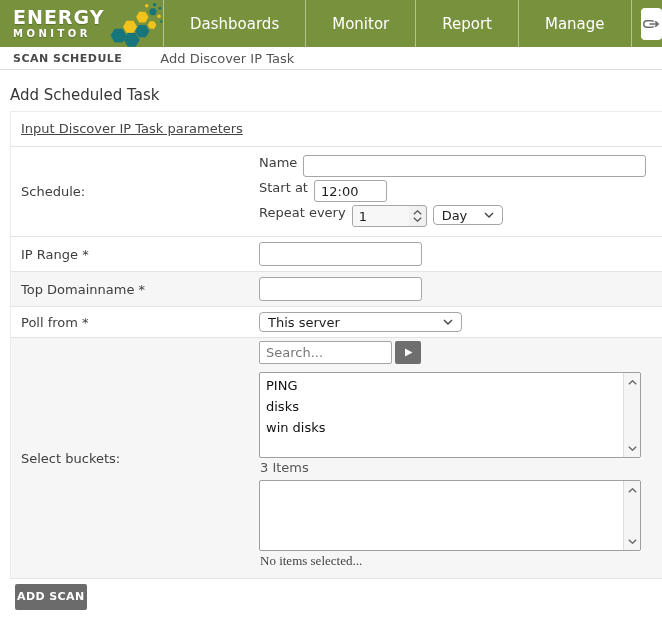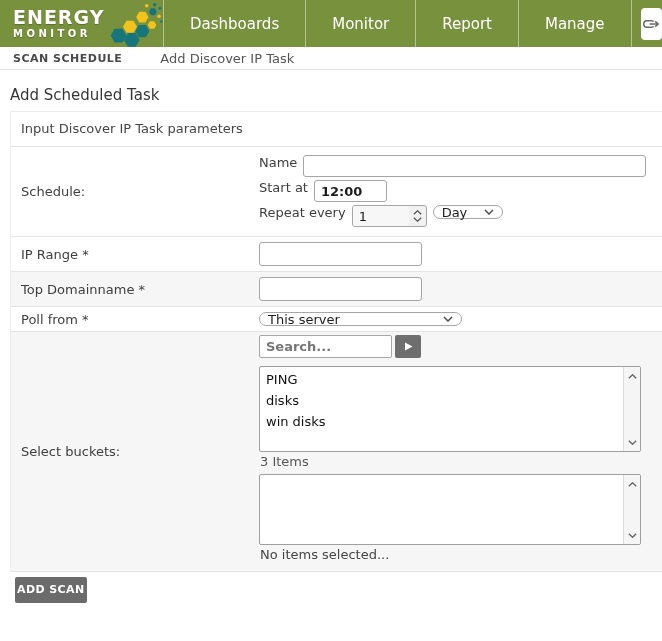--- a/index.html
+++ b/index.html
@@ -37,44 +37,44 @@
     padding-left:13px; border-bottom:1px solid #dedede; background:#fff;
   }
   .crumb-section { font-size:11px; font-weight:bold; color:#4a4a4a; letter-spacing:.5px; }
   .crumb-page { font-size:13px; color:#555; margin-left:38px; }
 
   
   .page-title { margin:16px 0 7px 10px; font-size:15px; color:#373737; font-weight:normal; }
 
   
   .form-table { margin-left:10px; border-top:1px solid #ececec; border-left:1px solid #ececec; }
-  .t-head { padding:9px 10px 10px; font-size:13px; color:#454545; border-bottom:1px solid #e3e3e3; background:#fff; }
+  .t-head { padding:9px 10px 10px; font-size:13px; color:#454545; border-bottom:1px solid #e3e3e3; background:#fff;text-decoration:underline; }
   .t-row { display:flex; border-bottom:1px solid #e3e3e3; background:#fff; }
   .t-row.alt { background:#f6f6f6; }
   .t-label { width:248px; min-width:248px; padding-left:10px; display:flex; align-items:center; font-size:13px; color:#3e3e3e; }
   .t-field { flex:1; }
 
   
   .txt {
     height:24px; border:1px solid #a6a6a6; border-radius:3px;
     font-family:"DejaVu Sans", sans-serif; font-size:13px; color:#1c1c1c;
-    padding:0 6px; background:#fff; outline:none;font-weight:bold;
+    padding:0 6px; background:#fff; outline:none;
   }
   .inline-label { font-size:13px; color:#3e3e3e; margin-right:6px; }
 
   
   .sched-field { padding:5px 0 6px; }
   .sched-line { display:flex; align-items:flex-start; margin:3px 0; }
   .name-input { width:343px; height:22px; }
   .start-input { width:73px; height:22px; }
   .num-input { width:75px; height:22px; border:1px solid #a6a6a6; border-radius:3px; background:#f1f1f1; display:flex; overflow:hidden; cursor:text; }
   .num-val { flex:1; font-size:13px; color:#1c1c1c; padding:3px 0 0 6px; background:#f7f7f7; }
   .num-spin { width:17px; display:flex; flex-direction:column; align-items:center; justify-content:center; gap:2px; }
   .sel {
-    height:14px; border:1px solid #a6a6a6; border-radius:9px; background:#fff;
+    height:20px; border:1px solid #a6a6a6; border-radius:4px; background:#fff;
     display:flex; align-items:center; justify-content:space-between;
     font-size:13px; color:#1c1c1c; padding:0 8px; cursor:pointer;
   }
   .sel-day { width:70px; margin-left:6px; }
   .sel-poll { width:203px; }
 
   .simple-field { padding:5px 0; }
   .wide165 { width:163px; }
 
   
@@ -88,21 +88,21 @@
   .list-items { padding:2px 0; }
   .list-item { font-size:13px; color:#101010; padding:1px 6px; line-height:19px; cursor:pointer; }
   .vscroll {
     position:absolute; top:0; right:0; bottom:0; width:17px;
     background:#f5f5f5; border-left:1px solid #dcdcdc;
     display:flex; flex-direction:column; justify-content:space-between; align-items:center;
     padding:4px 0;
   }
   .scroll-btn { width:13px; height:10px; display:flex; align-items:center; justify-content:center; cursor:pointer; }
   .count-text { font-size:13px; color:#555; margin:2px 0 0 1px; }
-  .selected-text { font-size:13px; color:#454545; margin:2px 0 0 1px; }
+  .selected-text { font-size:13px; color:#454545; margin:2px 0 0 1px;font-family:Liberation Serif, serif; }
 
   
   .add-scan {
     display:inline-block; margin:5px 0 0 15px; padding:6px 2px 7px;
     background:#6b6b6b; color:#fff; font-size:11px; font-weight:bold;
     letter-spacing:.4px; border:none; border-radius:2px;
     font-family:"DejaVu Sans", sans-serif; cursor:pointer;
   }
 </style>
 </head>

